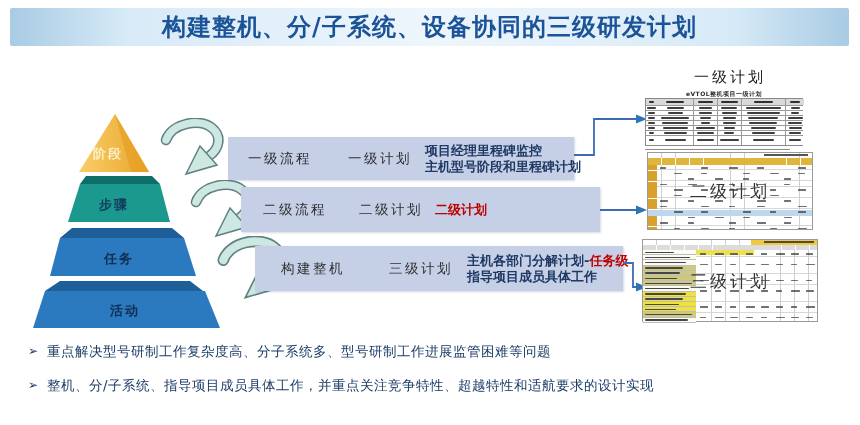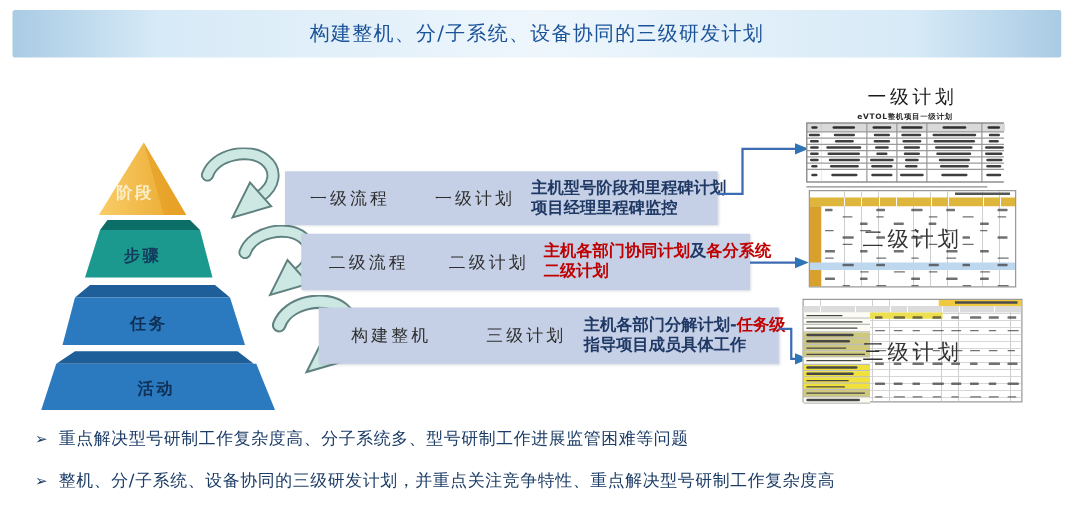--- a/index.html
+++ b/index.html
@@ -3,21 +3,21 @@
 <meta charset="utf-8">
 <style>
   html,body{margin:0;padding:0;background:#fff;}
   .slide{position:relative;width:860px;height:425px;background:#fff;overflow:hidden;
          font-family:"DejaVu Sans","Liberation Sans",sans-serif;}
 
   
   .banner{position:absolute;left:10px;top:8px;width:839px;height:38px;border-radius:2px;
     background:linear-gradient(90deg,#a9cbe4 0%,#d7eaf7 14%,#eef6fc 50%,#d7eaf7 86%,#a9cbe4 100%);
     display:flex;align-items:center;justify-content:center;}
-  .banner-title{font-size:16px;font-weight:normal;color:#1b5399;letter-spacing:1px;}
+  .banner-title{font-size:24px;font-weight:bold;color:#1b5399;letter-spacing:1px;}
 
   
   .section-title{position:absolute;left:18px;top:56px;font-size:19px;font-weight:bold;
     color:#2456a8;letter-spacing:2px;}
 
   
   .pyramid-svg{position:absolute;left:22px;top:86px;}
   .pyr-label{font-size:13px;font-weight:bold;letter-spacing:2px;}
 
   
@@ -134,32 +134,29 @@
   <svg class="swoosh" style="left:212px;top:236px;" width="82" height="66" viewBox="0 0 74 60">
     <path d="M10,22 C16,5 44,0 56,10 C66,18 64,31 52,39" fill="none" stroke="#5F8280" stroke-width="10.5" stroke-linecap="round"></path>
     <path d="M10,22 C16,5 44,0 56,10 C66,18 64,31 52,39" fill="none" stroke="#CDE7E2" stroke-width="7.5" stroke-linecap="round"></path>
     <polygon points="30,56 44,28 61,47" fill="#CDE7E2" stroke="#5F8280" stroke-width="1.5"></polygon>
   </svg>
 
   <div class="box box1">
     <span class="proc">一级流程</span>
     <span class="plan">一级计划</span>
     <div class="desc">
+      <div><span class="c-navy">项目经理里程碑监控</span></div>
       <div><span class="c-navy">主机型号阶段和里程碑计划</span></div>
-      <div><span class="c-navy">项目经理里程碑监控</span></div>
     </div>
   </div>
 
   <div class="box box2">
     <span class="proc">二级流程</span>
     <span class="plan">二级计划</span>
     <div class="desc">
-      <div>
-        <span class="c-red">主机各部门协同计划</span><span class="c-navy">及</span><span class="c-red">各分系统</span>
-      </div>
       <div><span class="c-red">二级计划</span></div>
     </div>
   </div>
 
   <div class="box box3">
     <span class="proc">构建整机</span>
     <span class="plan">三级计划</span>
     <div class="desc">
       <div>
         <span class="c-navy">主机各部门分解计划-</span><span class="c-red">任务级</span>
@@ -497,17 +494,17 @@
       <div class="mark" style="left: 163.4px; top: 76.6px; width: 7px; height: 1.5px;"></div>
     </div>
 
   <div class="bullets">
     <div class="bullet-row">
       <span class="bullet-marker">➢</span>
       <span class="bullet-text">重点解决型号研制工作复杂度高、分子系统多、型号研制工作进展监管困难等问题</span>
     </div>
     <div class="bullet-row">
       <span class="bullet-marker">➢</span>
-      <span class="bullet-text">整机、分/子系统、设备协同的三级研发计划，并重点关注竞争特性、重点解决型号研制工作复杂度高</span>
+      <span class="bullet-text">整机、分/子系统、指导项目成员具体工作，并重点关注竞争特性、超越特性和适航要求的设计实现</span>
     </div>
   </div>
 
 </div>
 
 </body></html>

